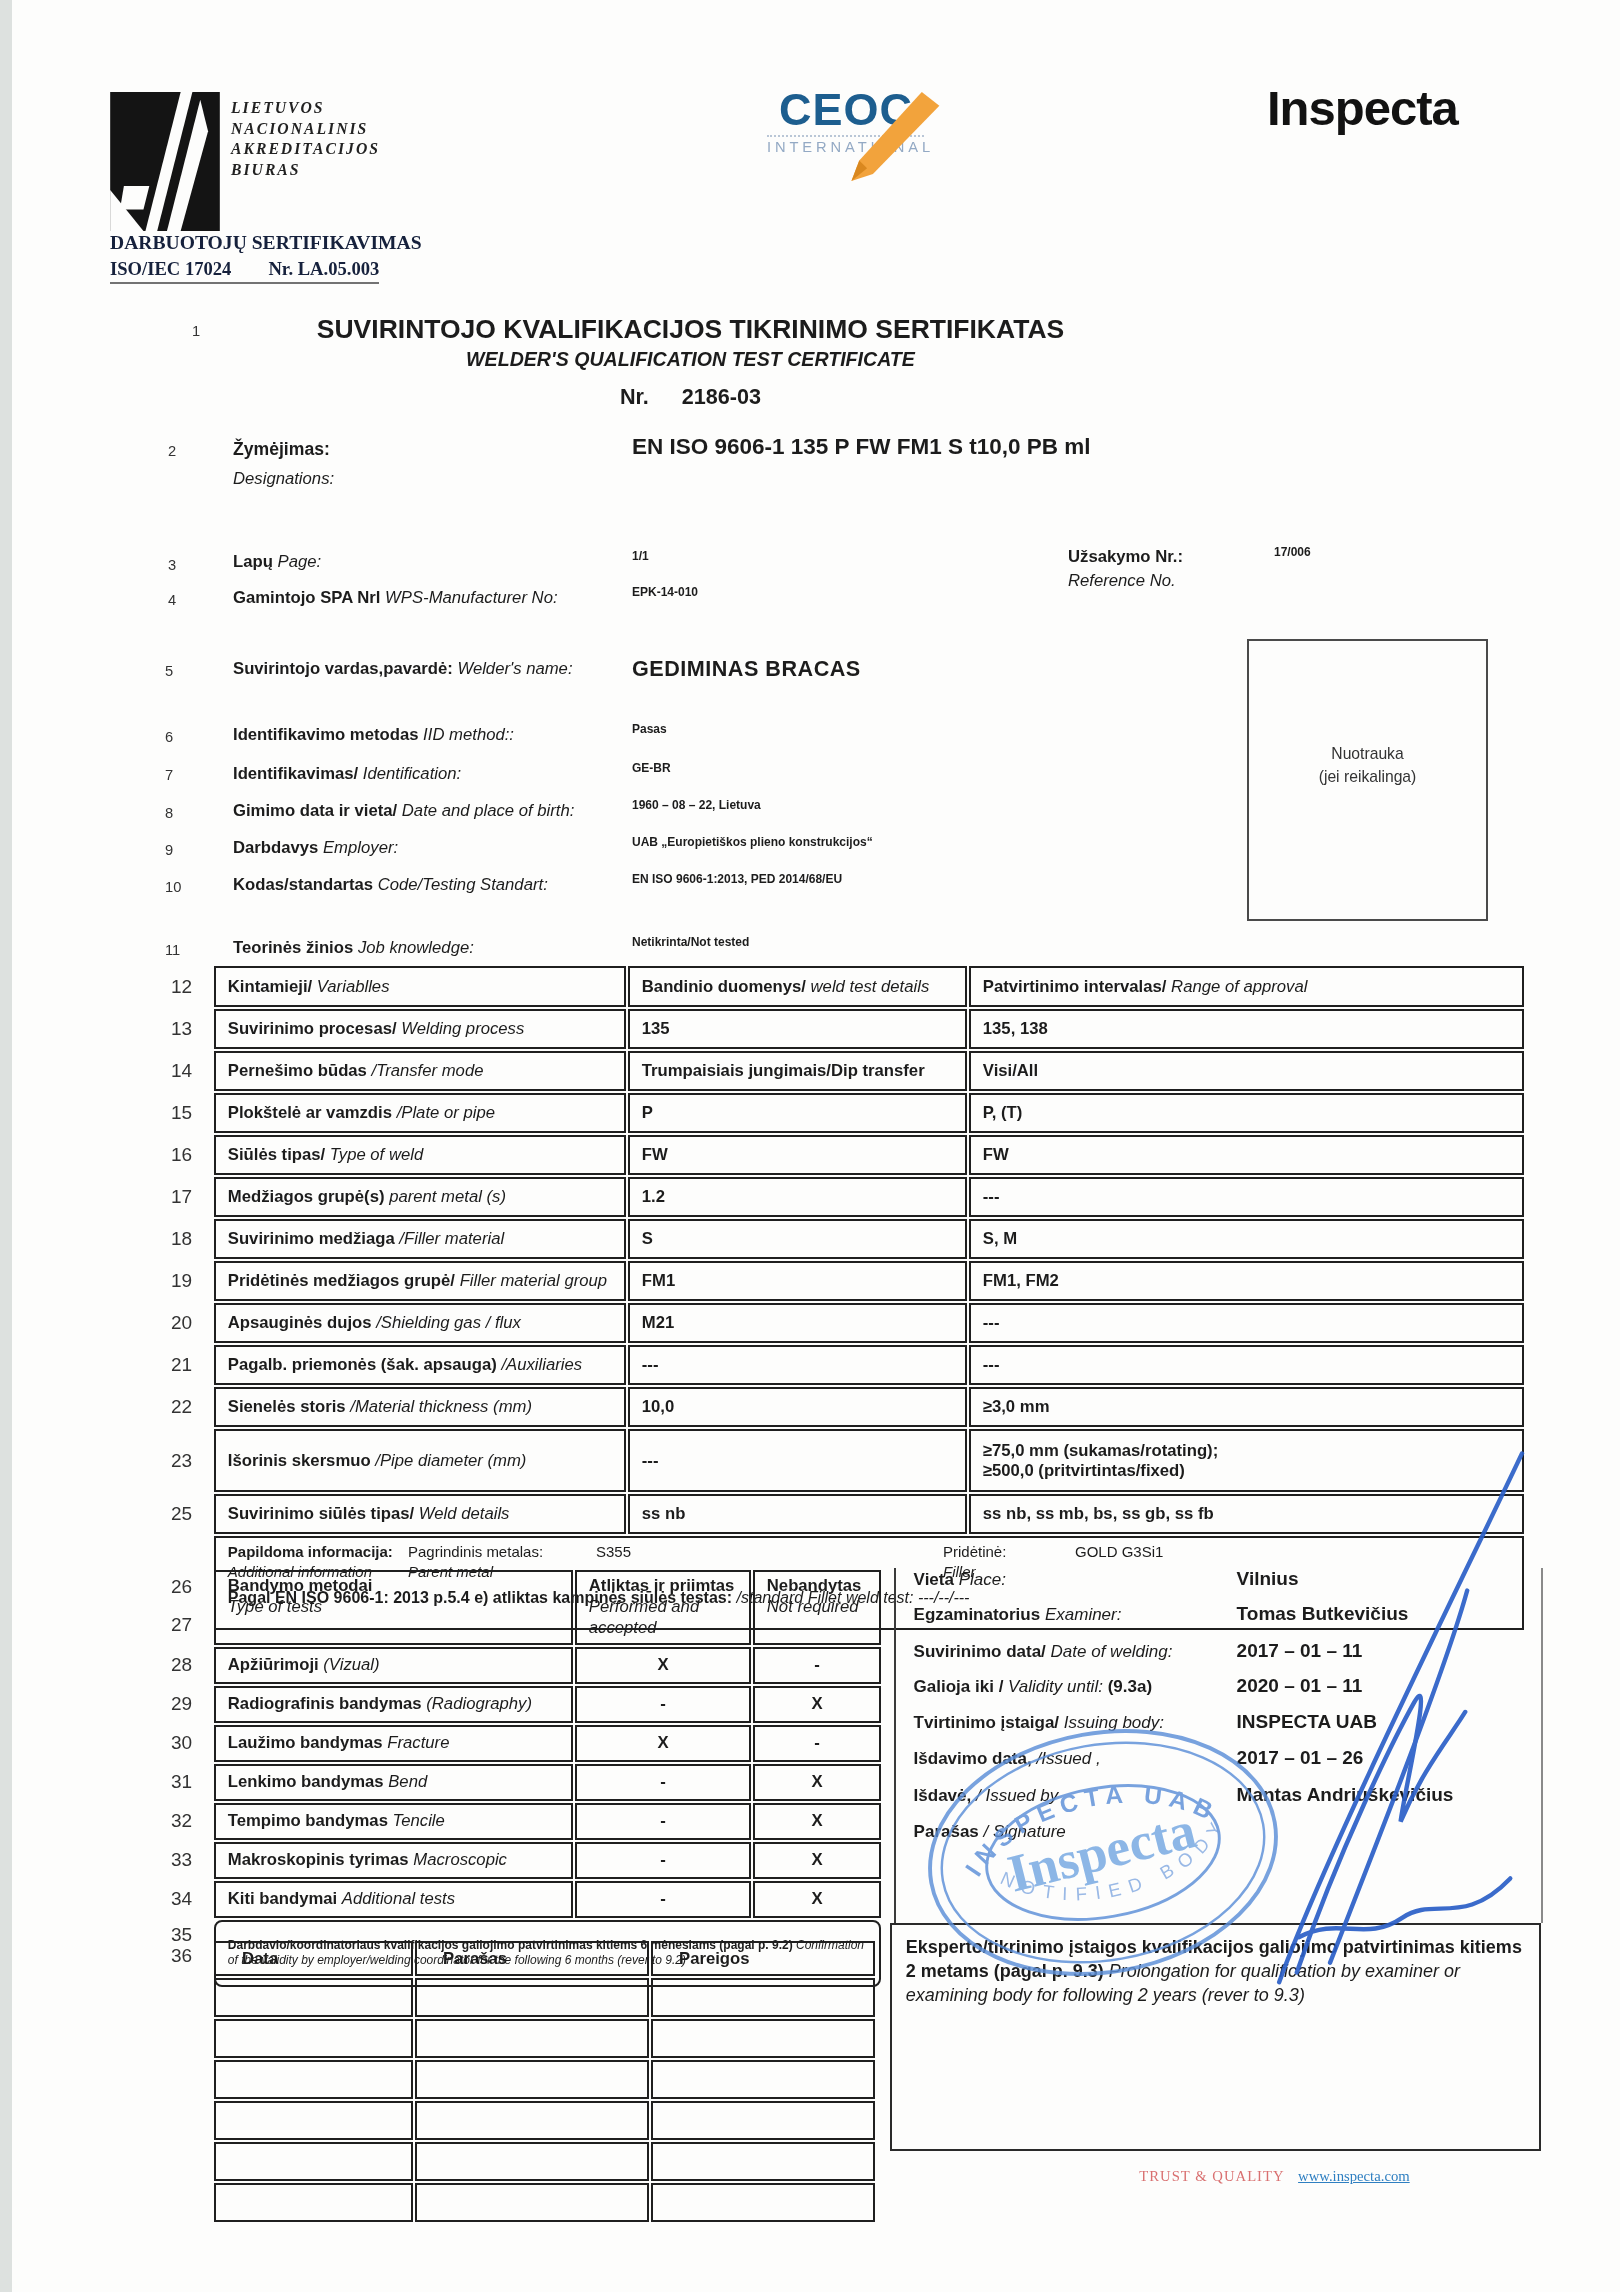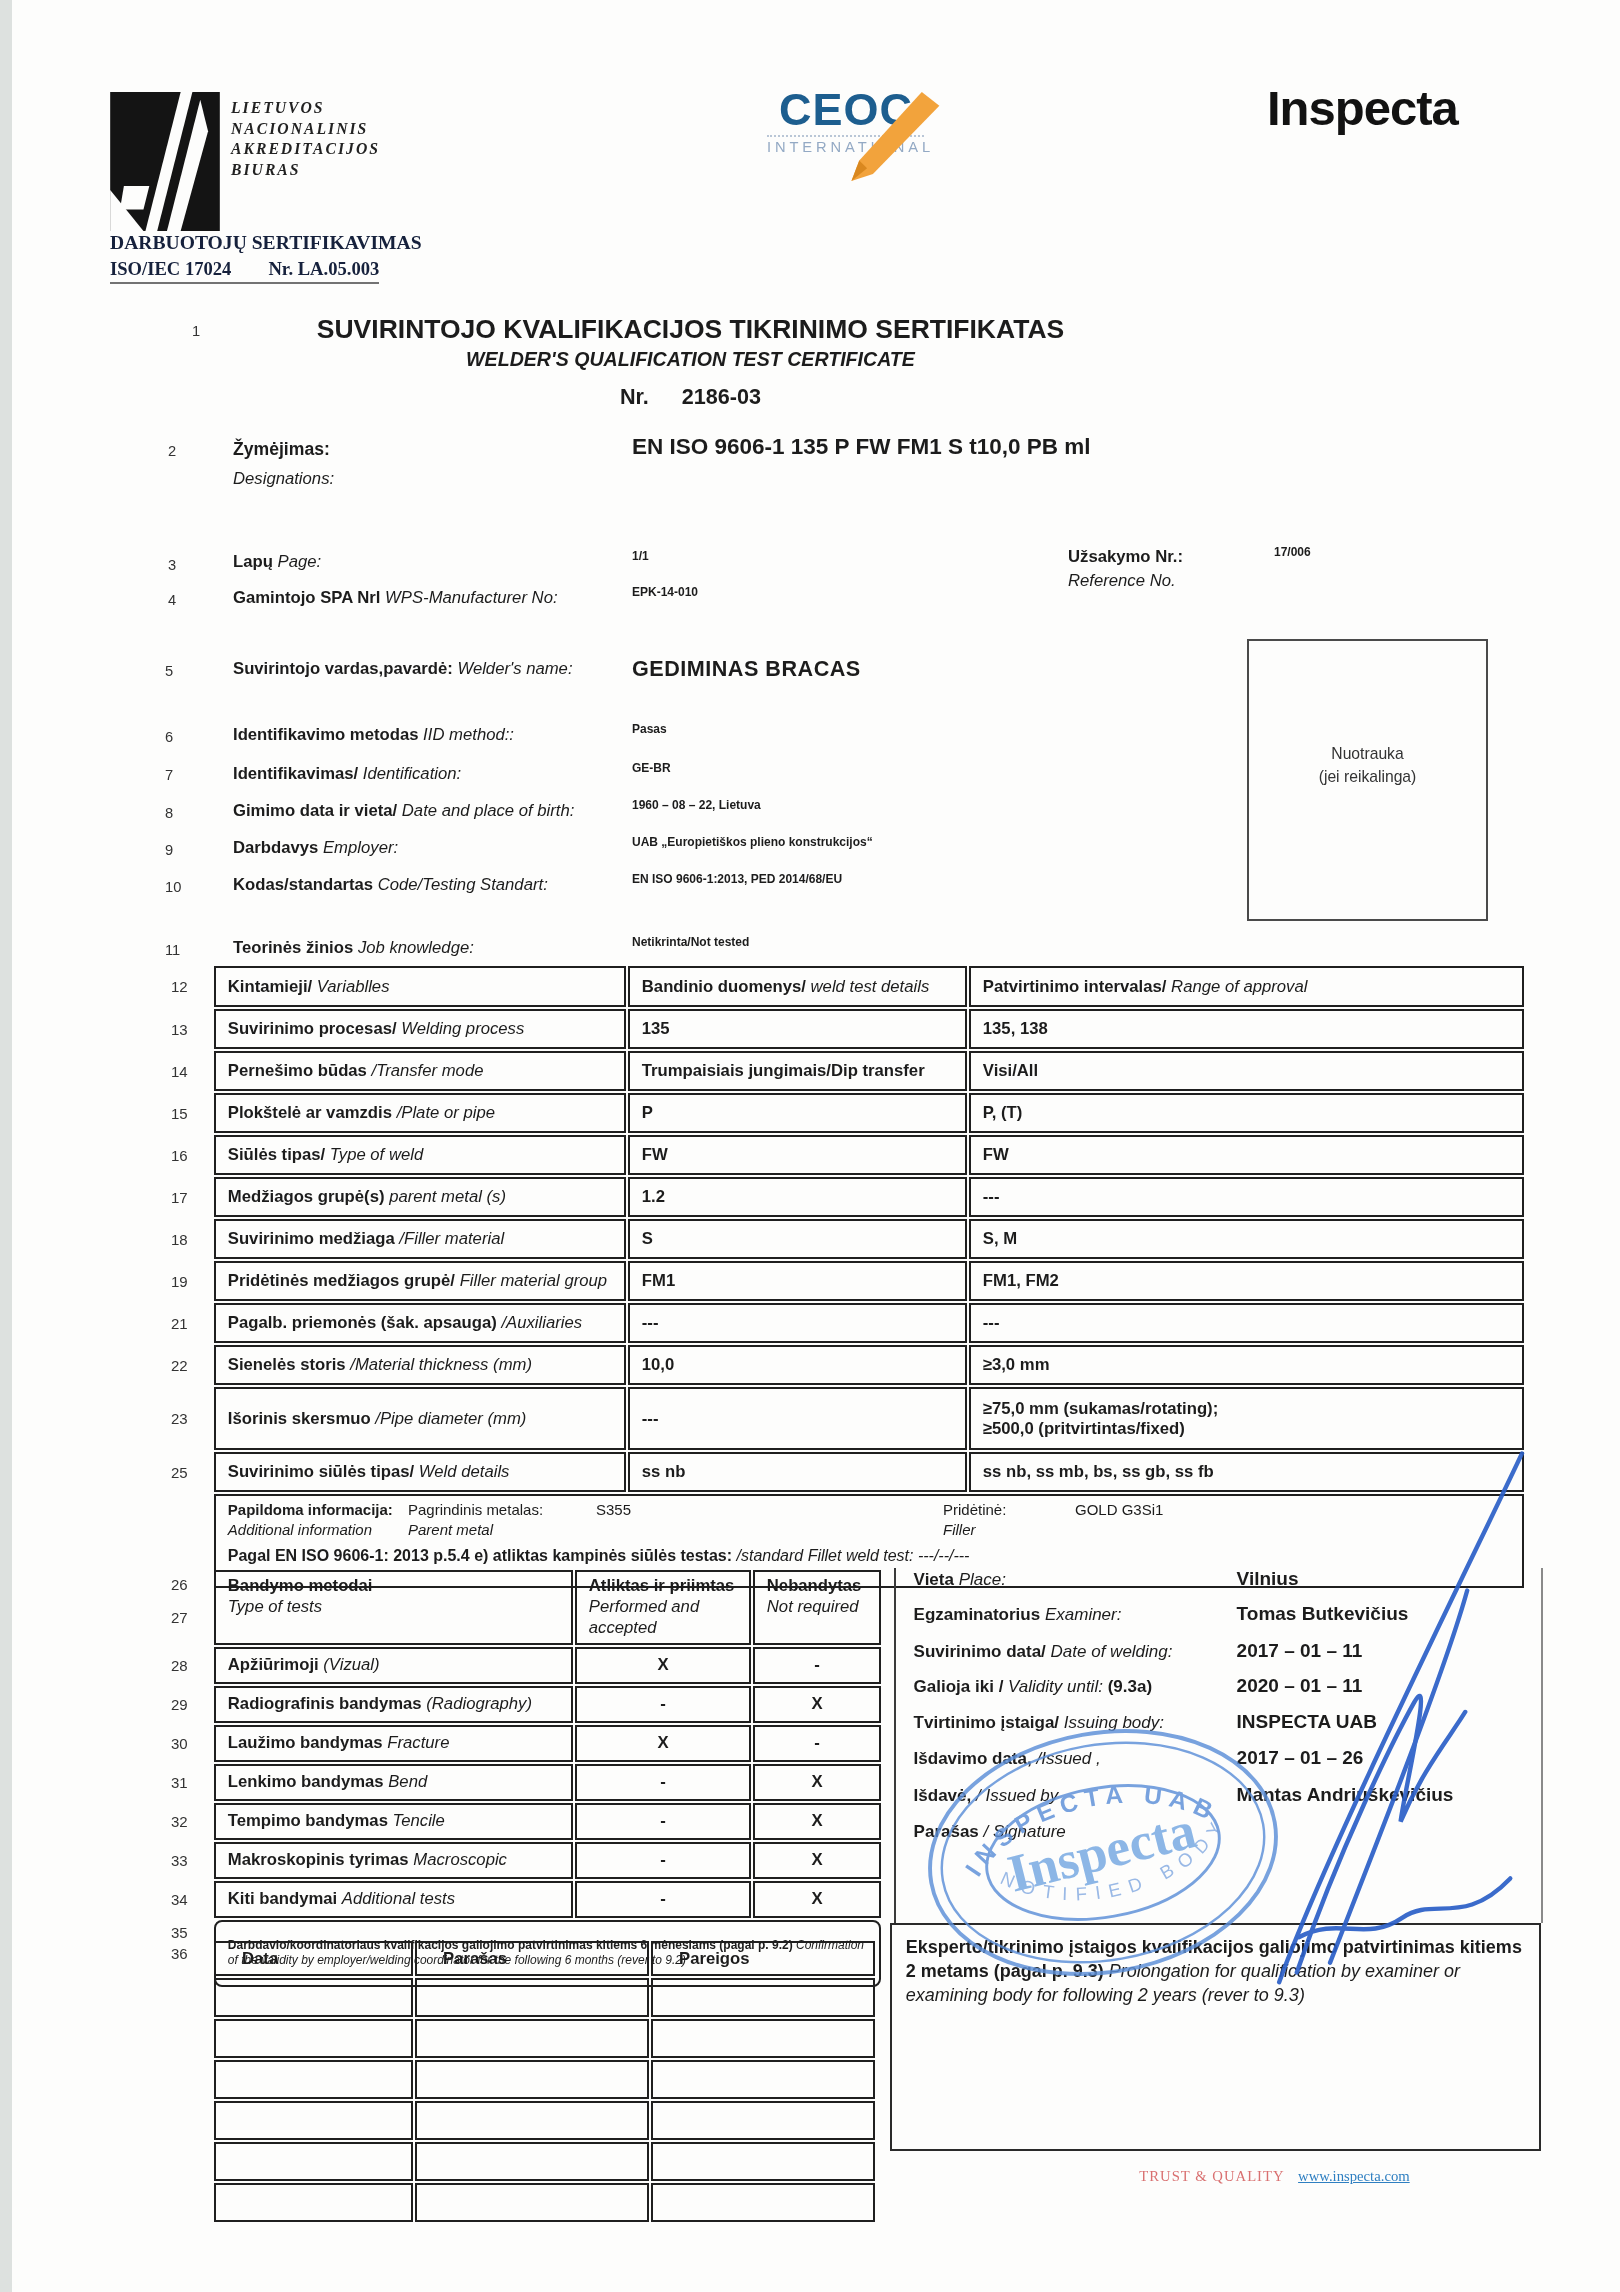--- a/index.html
+++ b/index.html
@@ -31,21 +31,21 @@
   .val{font-size:12px;font-weight:bold;}
   .val-big{font-size:22.5px;font-weight:bold;}
   .val-name{font-size:21.6px;font-weight:bold;letter-spacing:0.5px;}
   
   .photo-box{left:1247px;top:639px;width:241px;height:282px;border:2px solid #4a4a4a;
              display:flex;flex-direction:column;align-items:center;justify-content:flex-start;padding-top:102px;box-sizing:border-box;
              font-size:15.7px;color:#333;line-height:1.45;}
   
   table{border-collapse:separate;border-spacing:2px 2.9px;}
   td.cell{border:2px solid #1f1f1f;vertical-align:middle;padding:2px 11.8px;font-size:16.7px;}
-  td.numcell{border:none;font-size:15px;color:#333;padding-left:3.9px;vertical-align:middle;}
+  td.numcell{border:none;font-size:19px;color:#333;padding-left:3.9px;vertical-align:middle;}
   .main-table td.cell{height:32px;}
   .main-table tr.tall td.cell{height:55px;}
   .main-table tr.mhead td.cell{height:33px;}
   .addl-cell{position:relative;height:86px !important;font-size:15.7px;}
   .addl-cell .sm{font-size:15px;line-height:1.35;}
   .fillet-line{position:absolute;left:11.8px;top:51px;font-size:16px;white-space:nowrap;}
   .tests-table td.cell{height:29px;}
   .tests-table tr.thead td.cell{height:65px;vertical-align:top;padding-top:3.9px;line-height:1.25;}
   .tests-table tr.conf td.cell{height:59px;line-height:1.3;font-size:12px;border-radius:8px;}
   .mark{text-align:center;font-weight:600;font-size:17.6px;}
@@ -216,20 +216,26 @@
           <td class="cell b">S</td>
           <td class="cell b pre">S, M</td>
         </tr>
         <tr>
           <td class="numcell">19</td>
           <td class="cell"><span class="b">Pridėtinės medžiagos grupė/</span> <span class="i">Filler material group</span></td>
           <td class="cell b">FM1</td>
           <td class="cell b pre">FM1, FM2</td>
         </tr>
         <tr>
+          <td class="numcell">20</td>
+          <td class="cell"><span class="b">Apsauginės dujos</span> <span class="i">/Shielding gas / flux</span></td>
+          <td class="cell b">M21</td>
+          <td class="cell b pre">---</td>
+        </tr>
+        <tr>
           <td class="numcell">21</td>
           <td class="cell"><span class="b">Pagalb. priemonės (šak. apsauga)</span> <span class="i">/Auxiliaries</span></td>
           <td class="cell b">---</td>
           <td class="cell b pre">---</td>
         </tr>
         <tr>
           <td class="numcell">22</td>
           <td class="cell"><span class="b">Sienelės storis</span> <span class="i">/Material thickness  (mm)</span></td>
           <td class="cell b">10,0</td>
           <td class="cell b pre">≥3,0 mm</td>

